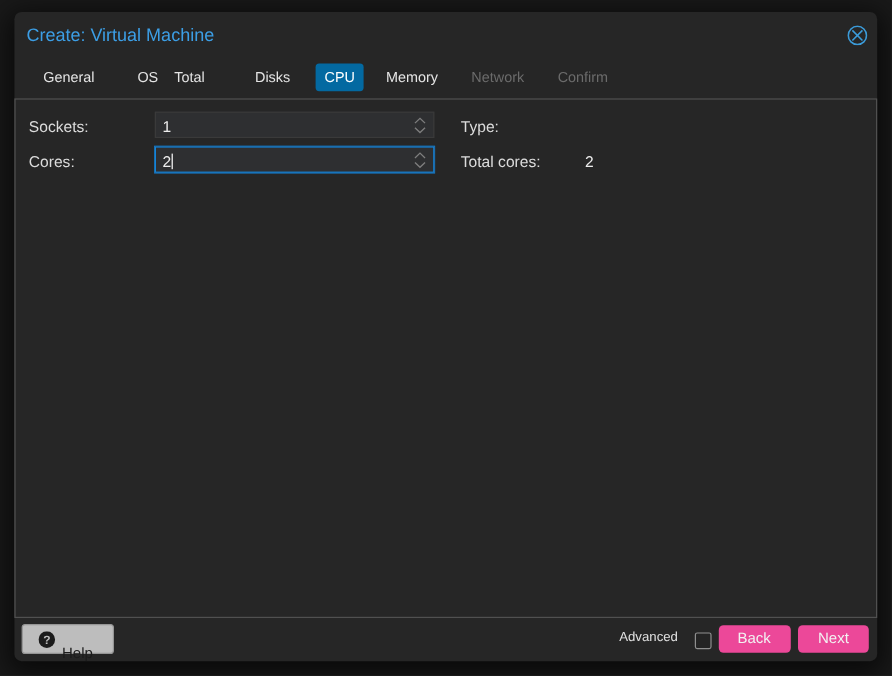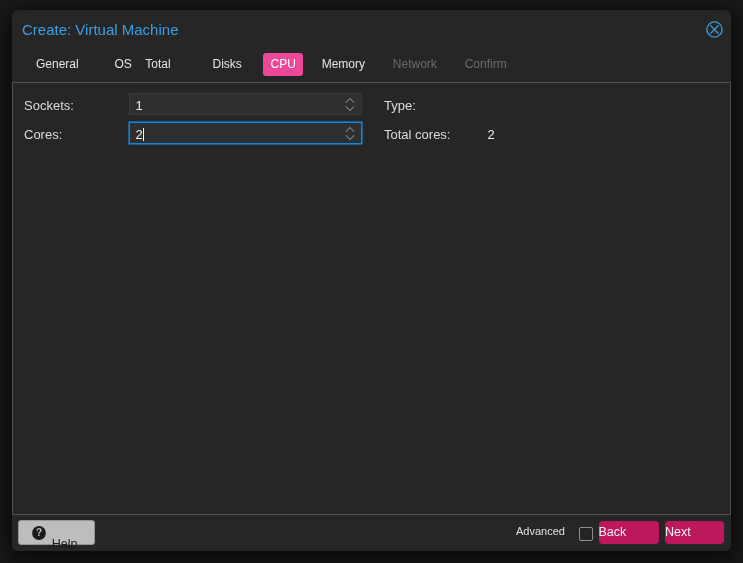--- a/index.html
+++ b/index.html
@@ -13,21 +13,21 @@
   }
   #title {
     position:absolute; left:10px; top:12px; font-size:15px; color:#3c9ee5;
     line-height:15px; white-space:nowrap;
   }
   #close { position:absolute; left:694.1px; top:10.9px; width:17px; height:17px; }
   .tab {
     position:absolute; top:43.4px; font-size:12px; color:#e4e4e4; padding:0 7.5px;
     height:23px; line-height:23px; border-radius:3px; white-space:nowrap;
   }
-  .tab.active { background:#ec4899; color:#fff; }
+  .tab.active { background:#0369a1; color:#fff; }
   .tab.dis { color:#6b6b6b; }
   #bodyp {
     position:absolute; left:0; top:72px; width:719px; height:432.5px;
     border:1px solid #505050; background:#262626;
   }
   .lbl { position:absolute; font-size:13px; color:#dcdcdc; line-height:13px; white-space:nowrap;text-align:right; }
   .field {
     position:absolute; height:22px; background:#2e2f31; border:1px solid #3a3a3a;
     font-size:13px; color:#ededed; line-height:24.6px; padding-left:5.5px;
   }
@@ -37,22 +37,22 @@
   #footer { position:absolute; left:0; top:505px; width:719px; height:36px; }
   #helpbtn {
     position:absolute; left:6.3px; top:5.3px; width:76.5px; height:25px;
     background:#bdbdbd; border:1px solid #959595; border-radius:3px;
     color:#1c1c1c; font-size:12.5px; line-height:23px;
   }
   #helpbtn span { position:absolute; left:32.4px; top:12px; }
   #adv { position:absolute; left:504px; top:10.3px; font-size:11px; color:#e0e0e0; line-height:13px;text-align:right; }
   #advcb { position:absolute; left:566.5px; top:11.7px; width:14px; height:14px; border:1.5px solid #8f8f8f; background:#242424; border-radius:2px; }
   .btn {
-    position:absolute; top:5.5px; height:23px; background:#be185d; border-radius:4px;
-    color:#f2f2f2; font-size:12.5px; line-height:23px;
+    position:absolute; top:5.5px; height:23px; background:#ec4899; border-radius:4px;
+    color:#f2f2f2; font-size:12.5px; text-align:center; line-height:23px;
   }
   #back { left:586.5px; width:60px; }
   #next { left:653px; width:59px; }
 </style>
 </head>
 <body>
 <div id="stage">
   <div id="dlg">
     <div id="title">Create: Virtual Machine</div>
     <svg id="close" viewBox="0 0 17 17">

